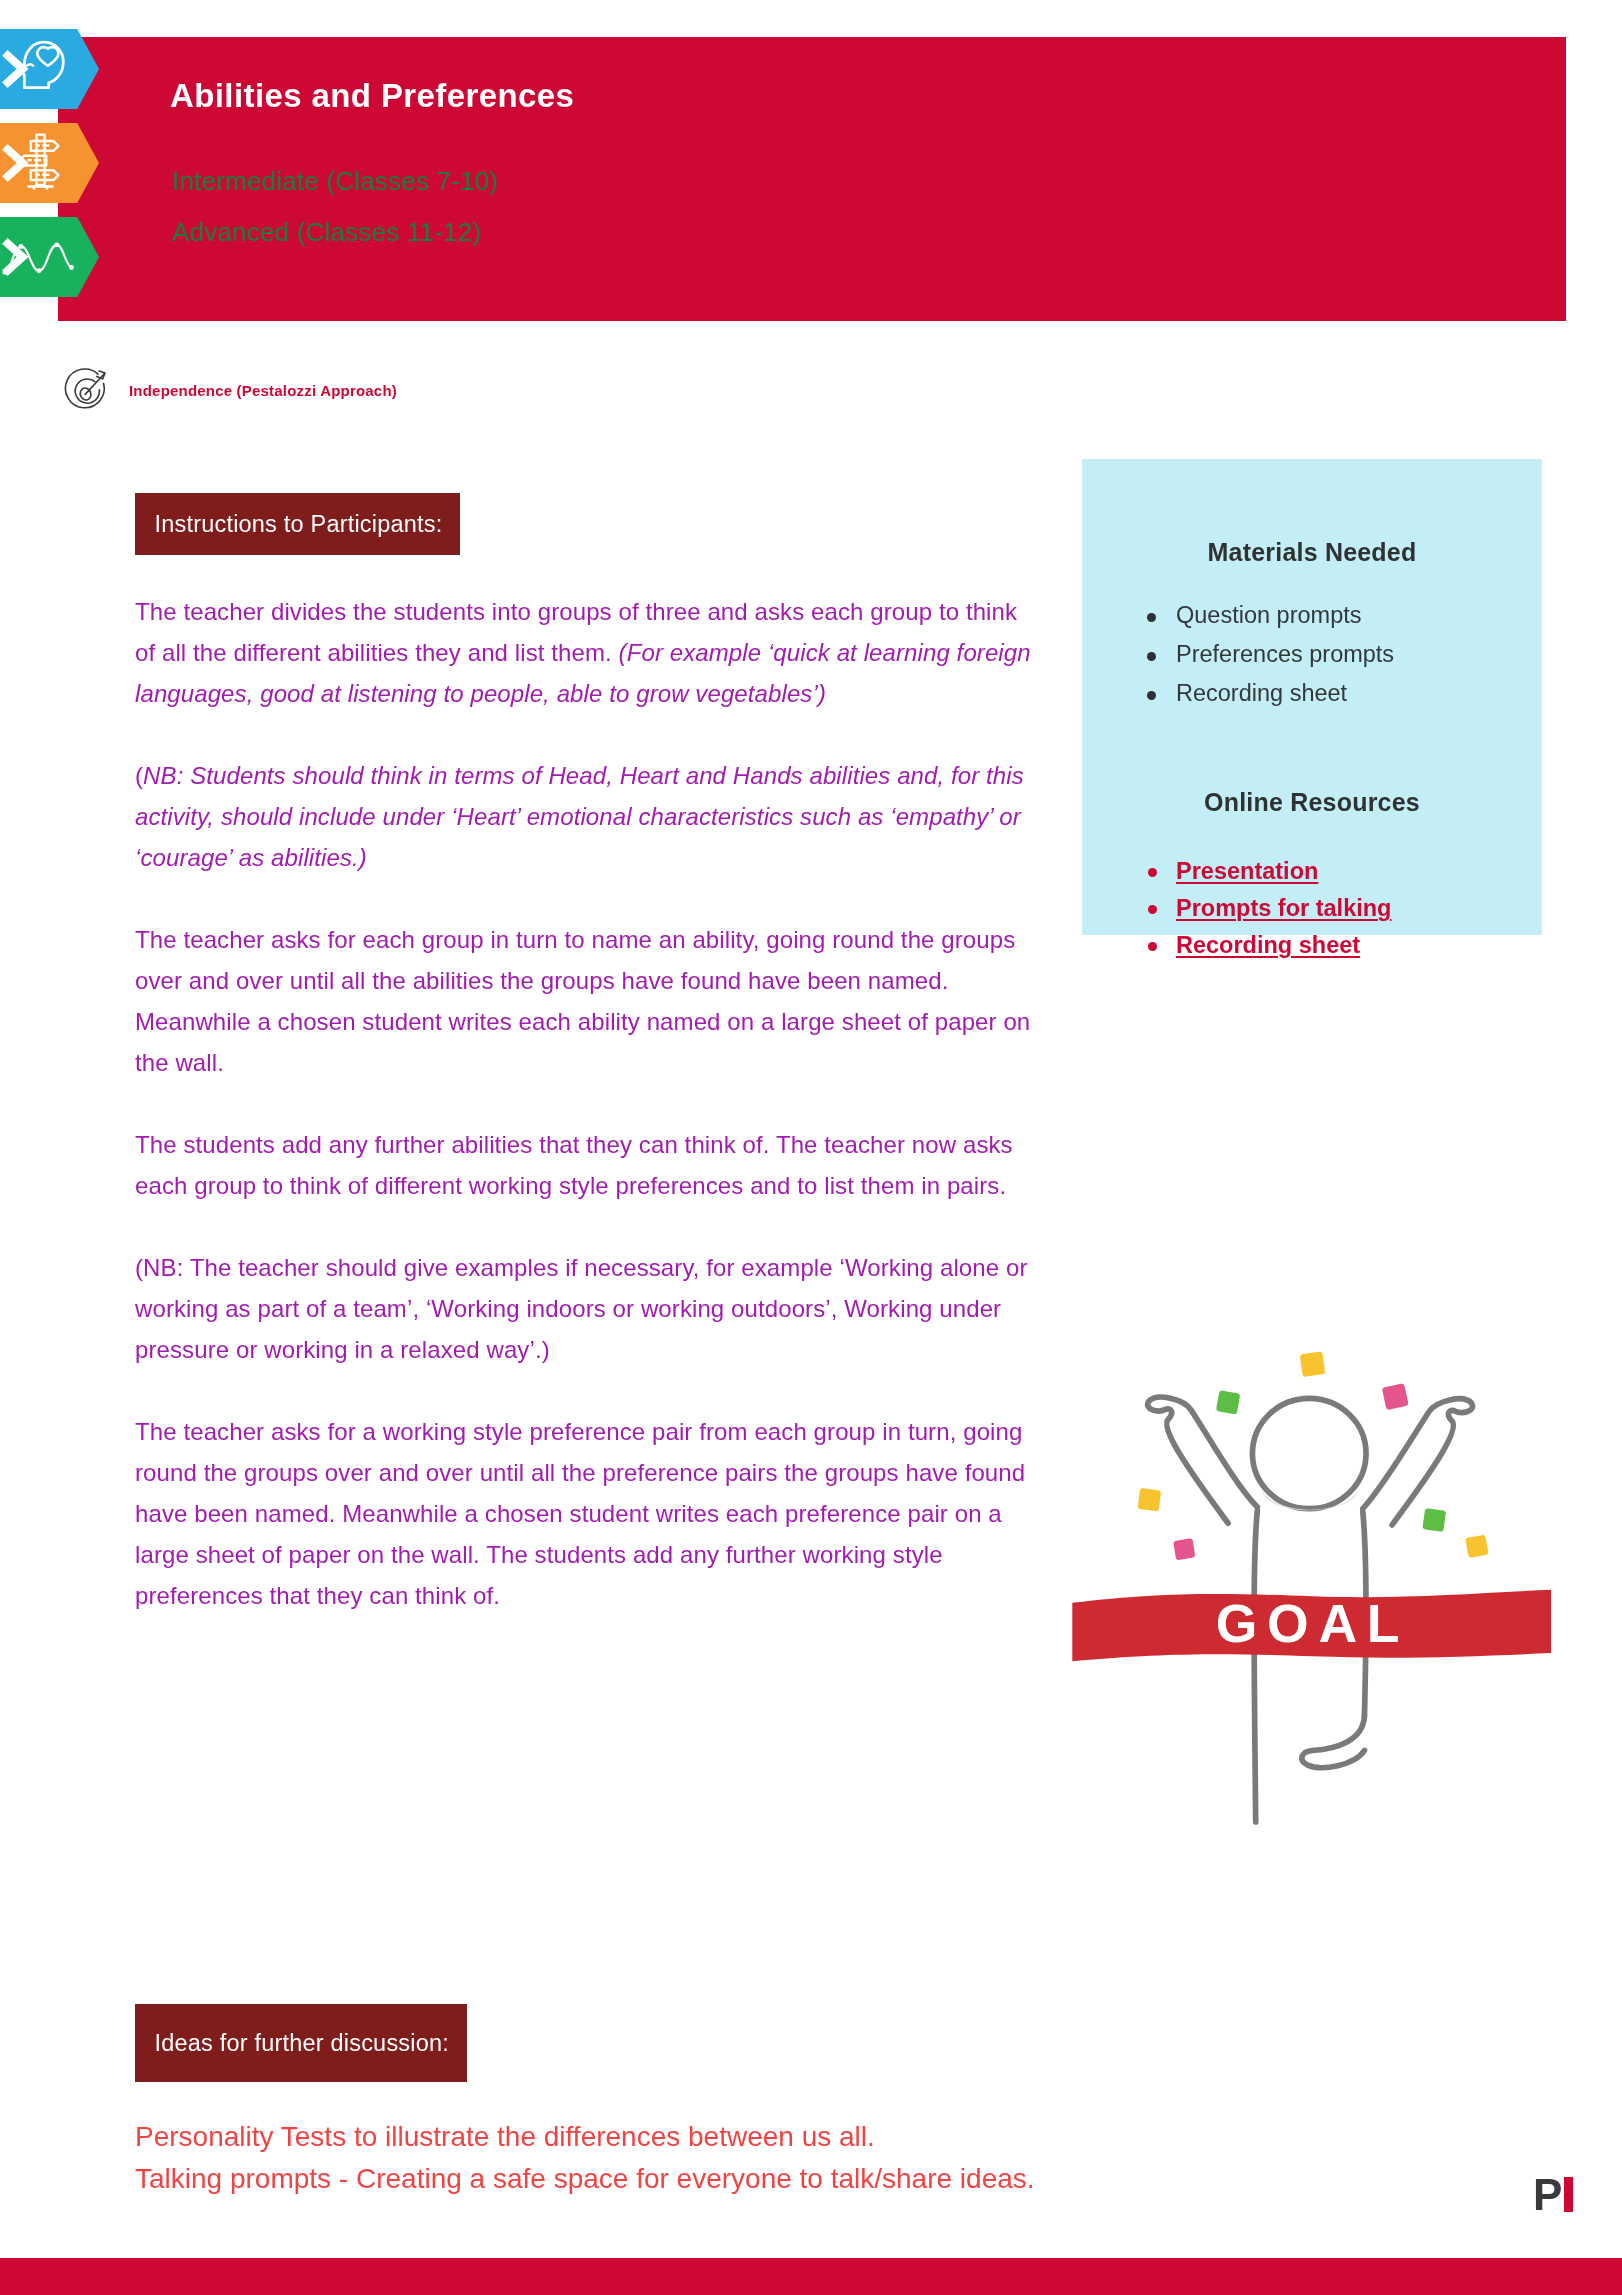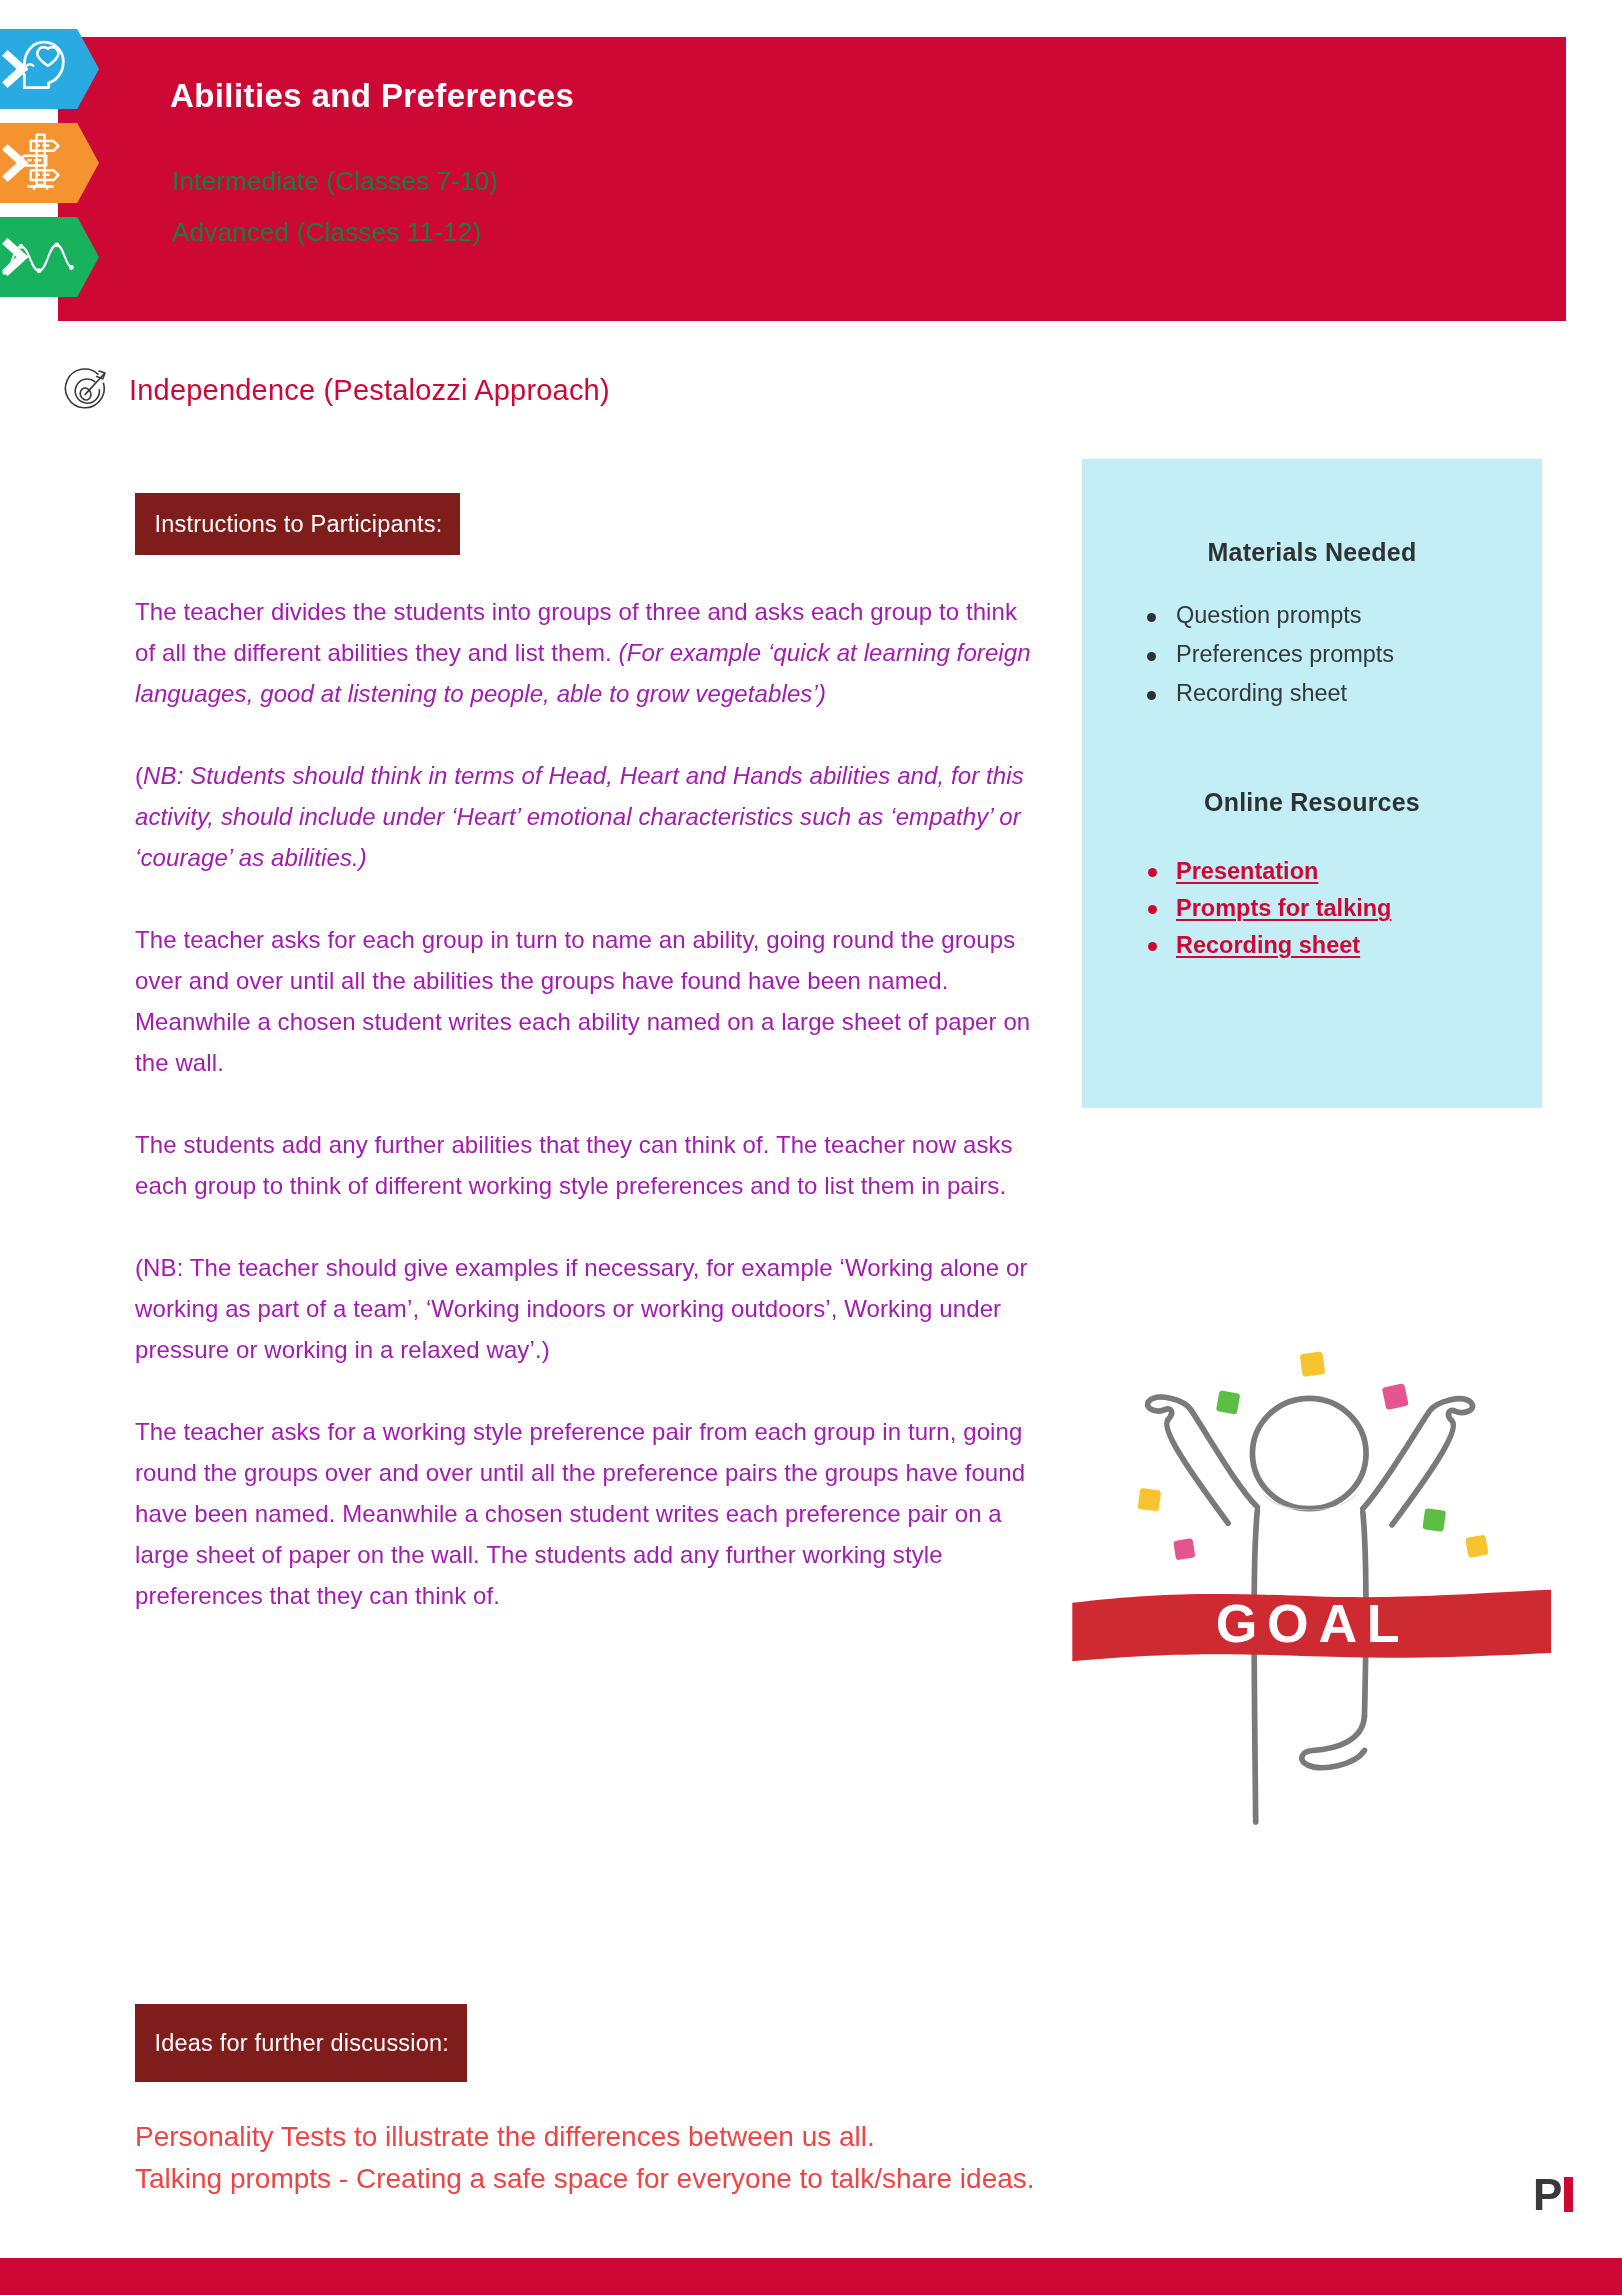--- a/index.html
+++ b/index.html
@@ -70,22 +70,22 @@
   .sec-title-row {
     position: absolute;
     left: 63px;
     top: 365px;
     display: flex;
     align-items: center;
     gap: 16px;
   }
   .sec-title-icon { width: 50px; height: 50px; flex: 0 0 auto; }
   .sec-title-text {
-    font-size: 29px;
-    font-weight: 400;
+    font-size: 15px;
+    font-weight: 700;
     color: #CE0835;
     letter-spacing: 0.2px;
     white-space: nowrap;
   }
 
   
   .label-banner {
     position: absolute;
     background: #7f1d1d;
     color: #ffffff;
@@ -128,21 +128,21 @@
     font-weight: 300;
     color: #ef4444;
   }
 
   
   .aside-box {
     position: absolute;
     left: 1082px;
     top: 459px;
     width: 460px;
-    height: 649px;
+    height: 476px;
     background: #C4EEF6;
     box-sizing: border-box;
   }
   .aside-h {
     text-align: center;
     font-size: 25px;
     font-weight: 700;
     color: #2e3233;
     letter-spacing: 0.2px;
   }

